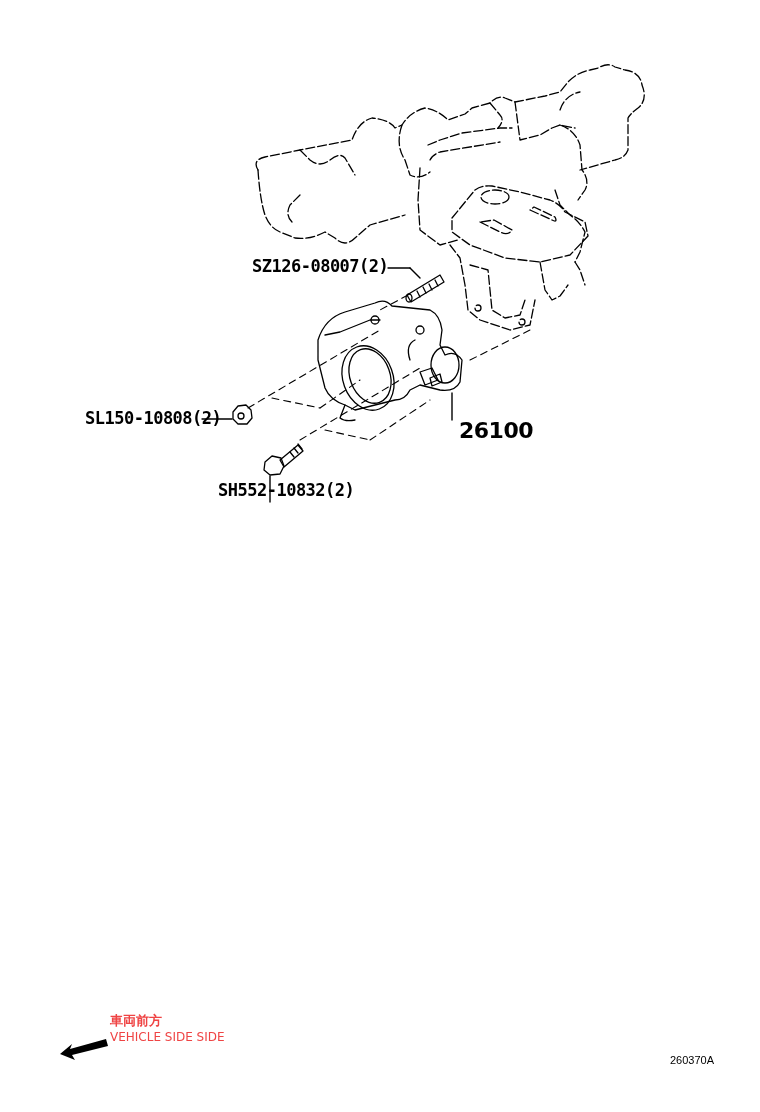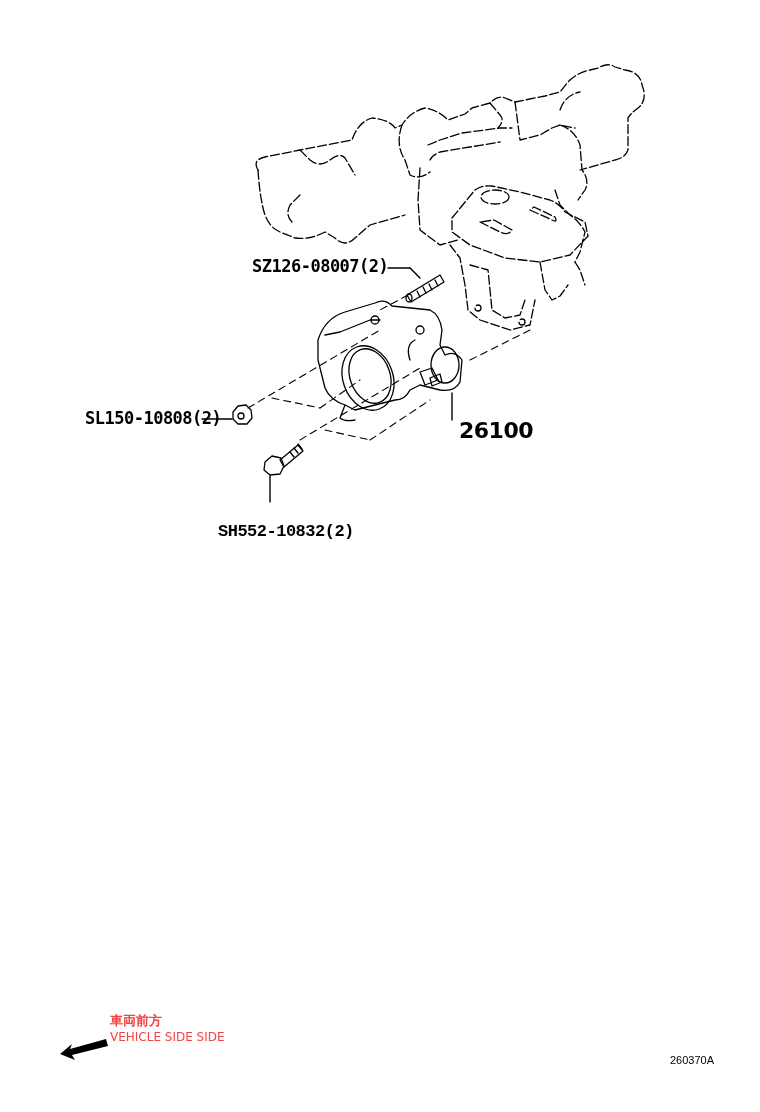--- a/index.html
+++ b/index.html
@@ -98,21 +98,21 @@
     </g>
   </g>
 
   <g fill="#000">
     <polygon points="60,1054 72,1044 70,1049 106,1039 108,1046 72,1055 75,1060"></polygon>
   </g>
 </svg>
 
 <div class="callout part-label" style="left:252px;top:256px;">SZ126-08007(2)</div>
 <div class="callout part-label" style="left:66px;top:408px;margin-left:19px;">SL150-10808(2)</div>
-<div class="callout part-label" style="left:218px;top:522px;font-family:Liberation Mono, monospace;">SH552-10832(2)</div>
+<div class="callout part-label" style="left:218px;top:480px;">SH552-10832(2)</div>
 <div class="callout main-label" style="left:426px;top:418px;margin-left:33px;">26100</div>
 
 <div class="front-block">
   <div class="jp">車両前方</div>
   <div>VEHICLE SIDE SIDE</div>
 </div>
 
 <div class="drawing-no">260370A</div>
 
 </body></html>

